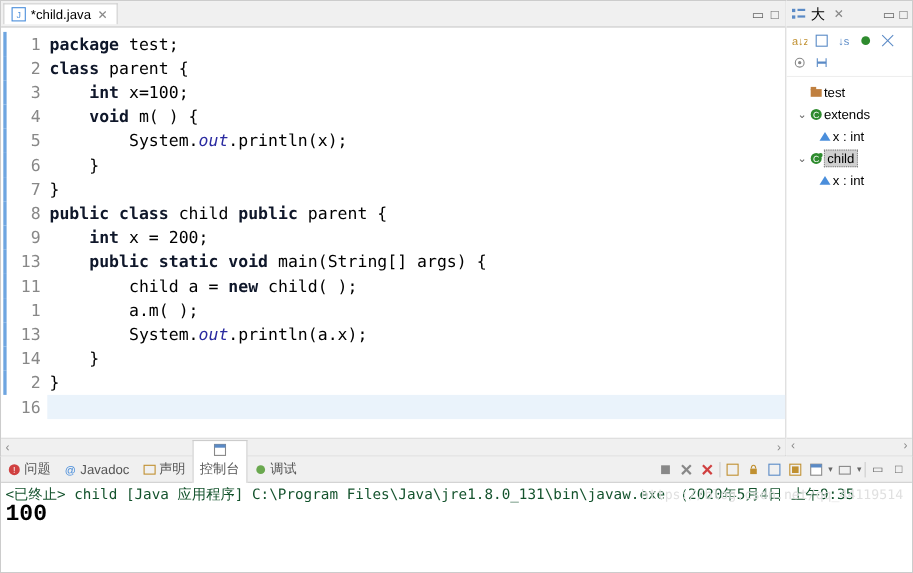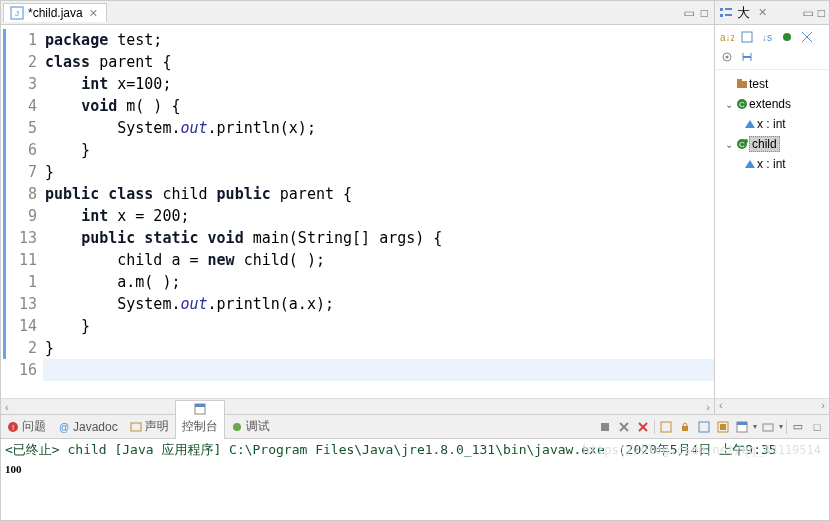--- a/index.html
+++ b/index.html
@@ -37,21 +37,21 @@
   .tree-node.selected .label { background: #d0d0d0; border: 1px dotted #888; padding: 0 2px; }
   .outline-scroll { height: 16px; background: #f0f0f0; border-top: 1px solid #ddd; display: flex; justify-content: space-between; padding: 0 4px; color: #888; font-size: 11px; }
   .bottom { flex: 1; display: flex; flex-direction: column; border: 1px solid #ccc; border-top: none; }
   .bottom-tabs { height: 24px; background: #f0f0f0; display: flex; align-items: center; border-bottom: 1px solid #ccc; font-size: 12px; }
   .bottom-tabs .btab { padding: 2px 6px; display: flex; align-items: center; gap: 3px; color: #555; cursor: pointer; }
   .bottom-tabs .btab.active { background: #fff; border: 1px solid #ccc; border-bottom: 1px solid #fff; margin-bottom: -1px; flex-direction: column; }
   .bottom-tabs .console-icons { margin-left: auto; display: flex; gap: 3px; padding-right: 4px; align-items: center; }
   .bottom-tabs .console-icons .ci { width: 16px; height: 16px; display: inline-flex; align-items: center; justify-content: center; font-size: 11px; }
   .console-body { flex: 1; padding: 2px 4px; font-family: "Segoe UI", Consolas, monospace; font-size: 13px; background: #fff; overflow: hidden; position: relative; }
   .console-body .status { color: #14532d; }
-  .console-body .out { font-family: Liberation Serif, serif; font-size: 11px; color: #000; font-weight: bold; line-height: 20px; }
+  .console-body .out { font-family: Liberation Mono, monospace; font-size: 21px; color: #000; font-weight: bold; line-height: 20px; }
   .watermark { position: absolute; right: 8px; top: 4px; color: #e0e0e0; font-size: 12px; padding-left: 42px; }
   svg { display: block; }
 </style>
 </head>
 <body>
 
 <div class="ide">
   <div class="top">
 
     <div class="editor-panel">

